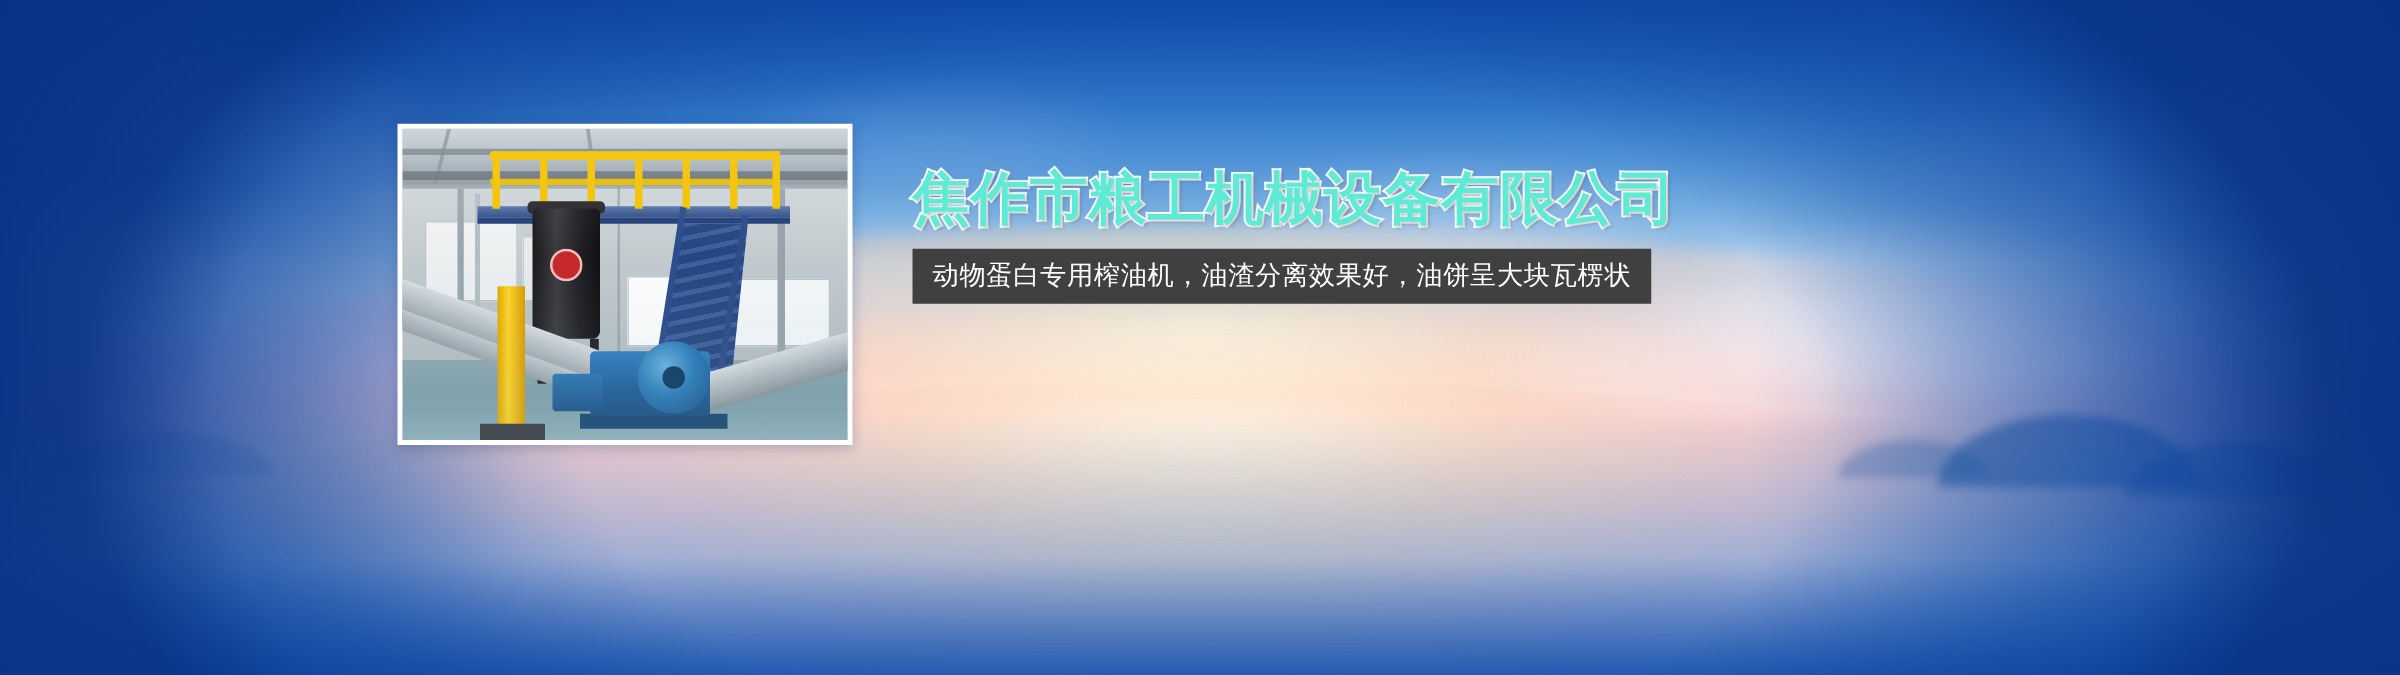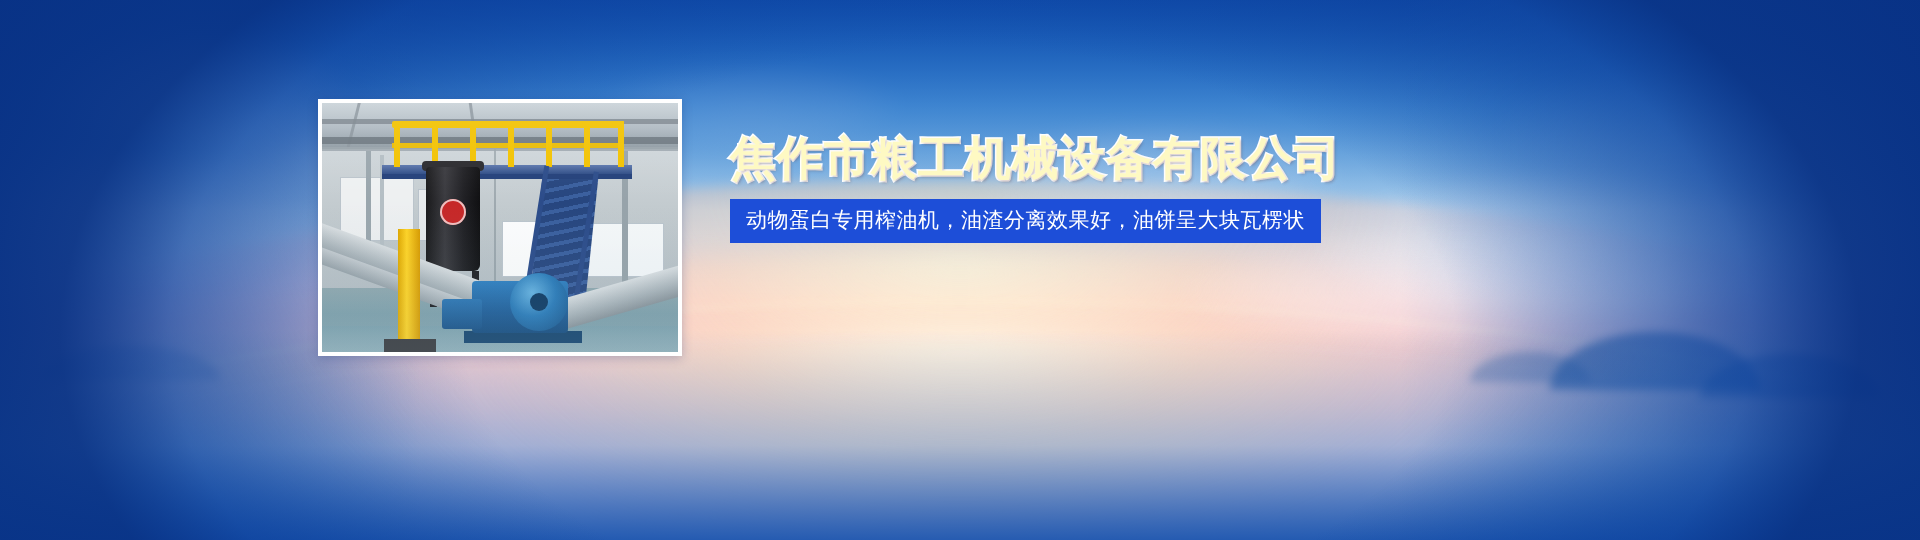--- a/index.html
+++ b/index.html
@@ -311,33 +311,33 @@
     position: absolute;
     left: 730px; top: 132px;
     width: 900px;
   }
   .headline {
     margin: 0;
     font-family: "DejaVu Sans", "Liberation Sans", sans-serif;
     font-size: 46px;
     font-weight: bold;
     letter-spacing: 1px;
-    color: #fef9c3;
+    color: #5eead4;
     line-height: 1.15;
     -webkit-text-stroke: 3px #ffffff;
     paint-order: stroke fill;
     text-shadow:
       0 0 2px rgba(255,255,255,0.9),
       2px 2px 3px rgba(90,40,40,0.30);
     white-space: nowrap;
   }
   .subtitle-bar {
     display: inline-block;
     margin-top: 14px;
-    background: #1d4ed8;
+    background: #404040;
     color: #ffffff;
     font-size: 21px;
     line-height: 1;
     padding: 11px 16px 12px 16px;
     letter-spacing: .5px;
     white-space: nowrap;
   }
   .body-text {
     margin: 17px 0 0 0;
     width: 560px;

